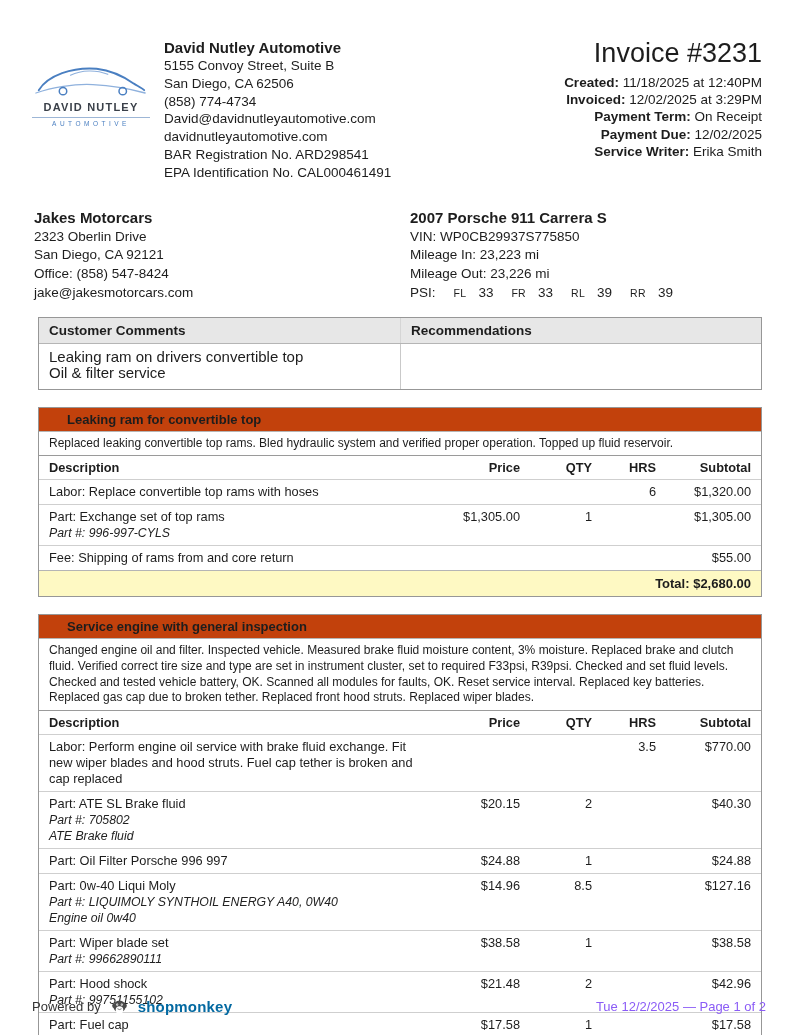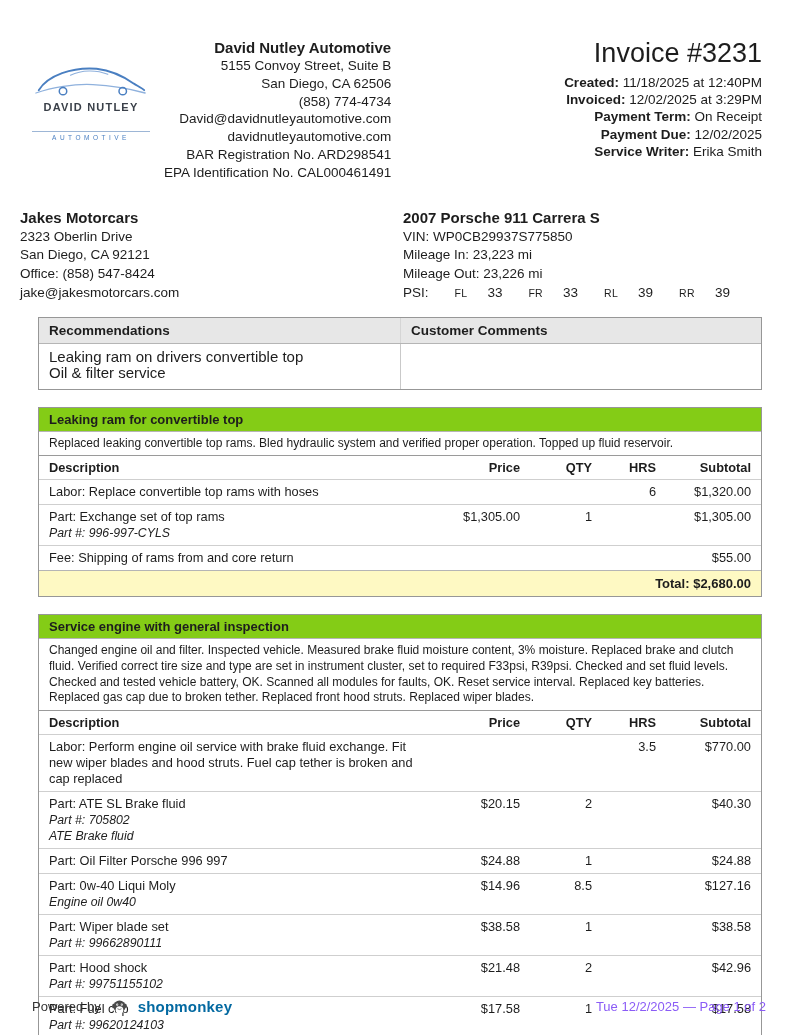--- a/index.html
+++ b/index.html
@@ -4,41 +4,41 @@
 <style>
   * { margin:0; padding:0; box-sizing:border-box; }
   html,body { background:#ffffff; }
   body { font-family:"Liberation Sans","DejaVu Sans",sans-serif; color:#1d1d1d; }
   .page { position:relative; width:800px; height:1035px; background:#fff; overflow:hidden; }
 
   
   .top { display:flex; justify-content:space-between; padding:38px 38px 0 32px; }
   .brand { display:flex; gap:14px; }
   .logo { width:118px; padding-top:24px; text-align:center; flex:0 0 auto; }
-  .logo-name { font-weight:bold; font-size:11px; letter-spacing:1.2px; color:#3a4049; margin-top:1px; border-bottom:1px solid #9db6d6; padding-bottom:18px; }
+  .logo-name { font-weight:bold; font-size:11px; letter-spacing:1.2px; color:#3a4049; margin-top:1px; border-bottom:1px solid #9db6d6; padding-bottom:4px; }
   .logo-sub { font-size:6.5px; letter-spacing:3.5px; color:#4a7fc1; margin-top:2px; }
-  .shop-info { font-size:13.5px; line-height:17.8px;text-align:right; }
+  .shop-info { font-size:13.5px; line-height:17.8px; }
   .shop-name { font-weight:bold; font-size:15px; line-height:19px; }
   .invoice-meta { text-align:right; }
   .invoice-title { font-size:27px; font-weight:500; line-height:30px; margin-bottom:6px; }
   .meta-line { font-size:13.5px; line-height:17.2px; }
   .meta-line .b { font-weight:bold; }
 
   
-  .parties { display:flex; padding:26px 38px 0 20px; }
+  .parties { display:flex; padding:26px 38px 0 34px; }
   .party { width:50%; font-size:13.5px; line-height:18.8px; }
   .party .party-name { font-weight:bold; font-size:15px; line-height:20px; }
   .party.vehicle { padding-left:12px; }
-  .psi-line { display:flex; align-items:flex-end; gap:20px; }
+  .psi-line { display:flex; align-items:flex-end; gap:12px; }
   .psi-pos { font-size:10.5px; letter-spacing:.3px; color:#1d1d1d; margin-left:6px; }
   .psi-val { font-size:13.5px; }
 
   
   .tbl { margin:14px 38px 0 38px; border:1px solid #979797; }
-  .bar { background:#84cc16; font-weight:bold; font-size:13px; padding:4px 10px; }
+  .bar { background:#c2410c; font-weight:bold; font-size:13px; padding:4px 28px; }
   .note { font-size:12px; font-weight:500; line-height:15.6px; padding:4px 10px; border-top:1px solid #b5b5b5; }
   .grid { display:grid; grid-template-columns:1fr 100px 72px 64px 95px; }
   .colhead { border-top:1px solid #9a9a9a; font-weight:bold; font-size:12.8px; }
   .colhead > div { padding:4px 10px; }
   .svc-row { border-top:1px solid #cfcfcf; font-size:12.8px; }
   .svc-row > div { padding:4px 10px; line-height:16px; }
   .cell-r { text-align:right; }
   .desc-sub { font-style:italic; font-size:12.3px; color:#222; }
   .total-row { border-top:1px solid #b5b5b5; background:#fef9c3; font-weight:bold; font-size:13px; text-align:right; padding:5px 10px; }
 
@@ -128,22 +128,22 @@
           <span class="psi-pos">RL</span>
           <span class="psi-val">39</span>
           <span class="psi-pos">RR</span>
           <span class="psi-val">39</span>
         </div>
     </div>
   </div>
 
   <div class="tbl">
     <div class="cmt-head">
+      <div>Customer Comments</div>
       <div>Recommendations</div>
-      <div>Customer Comments</div>
     </div>
     <div class="cmt-body">
       <div id="cmt-left">
           <div>Leaking ram on drivers convertible top</div>
           <div>Oil &amp; filter service</div>
         </div>
       <div id="cmt-right"></div>
     </div>
   </div>
 
@@ -223,20 +223,21 @@
             <div>Part: Oil Filter Porsche 996 997</div>
           </div>
           <div class="cell-r">$24.88</div>
           <div class="cell-r">1</div>
           <div class="cell-r"></div>
           <div class="cell-r">$24.88</div>
         </div>
         <div class="grid svc-row">
           <div>
             <div>Part: 0w-40 Liqui Moly</div>
+            <div class="desc-sub">Part #: LIQUIMOLY SYNTHOIL ENERGY A40, 0W40</div>
             <div class="desc-sub">Engine oil 0w40</div>
           </div>
           <div class="cell-r">$14.96</div>
           <div class="cell-r">8.5</div>
           <div class="cell-r"></div>
           <div class="cell-r">$127.16</div>
         </div>
         <div class="grid svc-row">
           <div>
             <div>Part: Wiper blade set</div>

